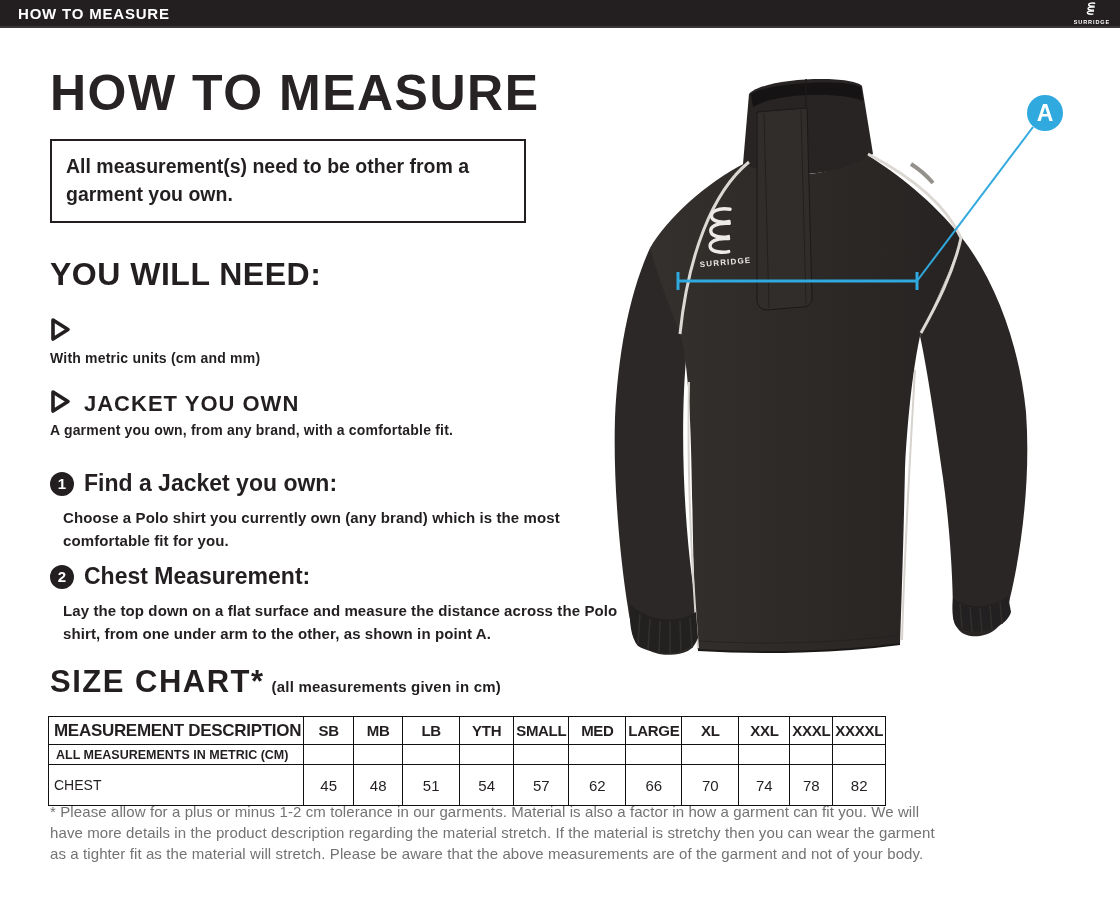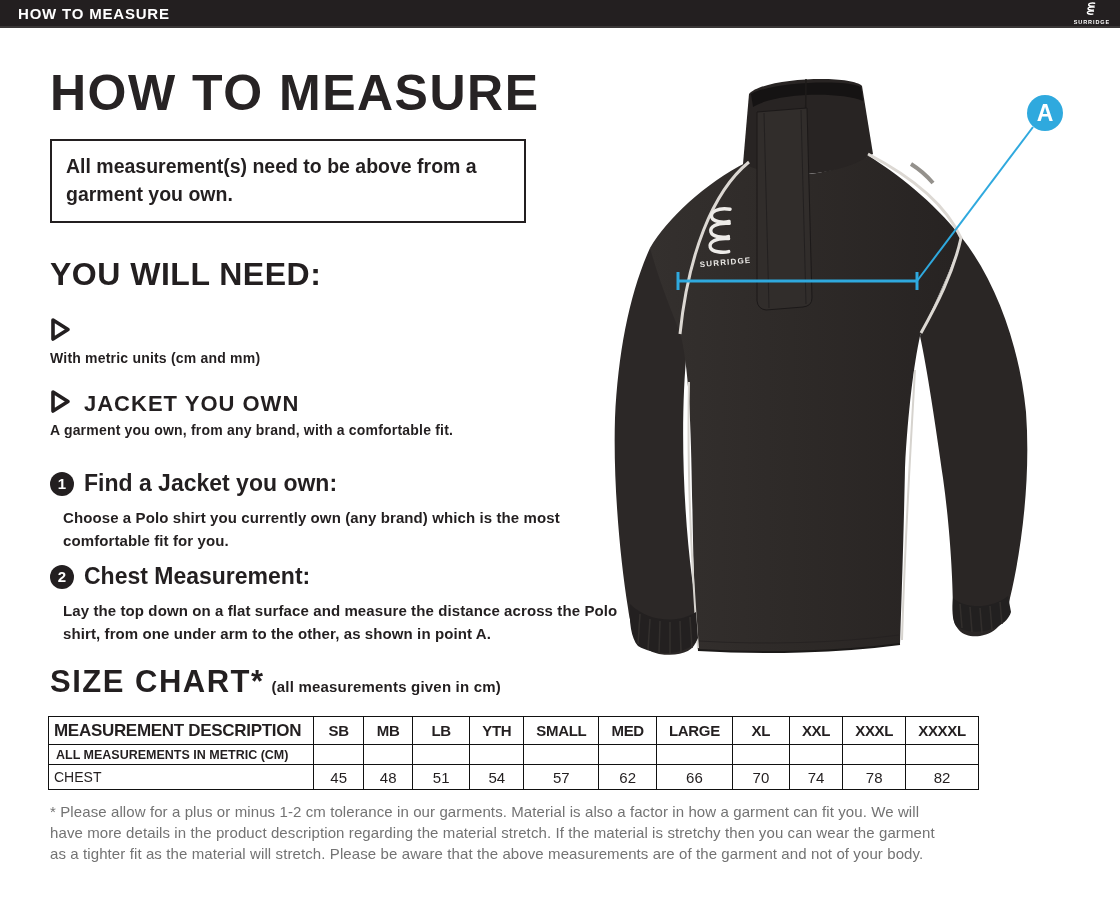--- a/index.html
+++ b/index.html
@@ -42,25 +42,25 @@
   .h2-chart { position:absolute; left:50px; top:664px; font-size:31px;
         font-weight:bold; letter-spacing:1.5px; }
   .h2-chart-sub { font-size:15px; font-weight:bold; letter-spacing:.2px; margin-left:7px;margin-top:48px; }
 
   
   .size-table { position:absolute; left:48px; top:716px; border-collapse:collapse;
         table-layout:fixed; }
   .size-table th, .size-table td { border:1.5px solid #111; white-space:nowrap;
         overflow:hidden; }
   .size-table th { font-size:15px; font-weight:bold; letter-spacing:-.3px;
-        height:28px; text-align:center; padding:0 12px; }
+        height:28px; text-align:center; padding:0 2px; }
   .size-table th.desc { font-size:17px; text-align:left; padding-left:5px; }
   .size-table tr.metric-row td { height:20px; font-size:12.5px; font-weight:bold;
         text-align:left; padding-left:7px; }
-  .size-table tr.value-row td { height:25px; font-size:15px; text-align:center; }
+  .size-table tr.value-row td { height:41px; font-size:15px; text-align:center; }
   .size-table tr.value-row td.rowlabel { font-size:14px; text-align:left; padding-left:5px; }
 
   .footnote { position:absolute; left:50px; top:801px; width:902px;
         font-size:15px; line-height:21px; color:#737373; letter-spacing:.1px; }
 
   
   .jacket-wrap { position:absolute; left:600px; top:52px; width:510px; height:630px; }
 </style>
 </head>
 <body>
@@ -76,21 +76,21 @@
           <path d="M15,16.2 C8,15.2 5,17.2 5.5,19 C6,20.9 12,21.2 14,21"></path>
         </g>
       </svg>
     </span>
     <div class="brand-name">SURRIDGE</div>
   </div>
 </div>
 
 <div class="h1">HOW TO MEASURE</div>
 <div class="notebox">
-  <div class="notebox-text">All measurement(s) need to be above from a garment you own.</div>
+  <div class="notebox-text">All measurement(s) need to be other from a garment you own.</div>
 </div>
 
 <div class="h2-need">YOU WILL NEED:</div>
 
 <div class="need-item" style="top:317px;">
   <div class="need-row">
     <span>
       <svg width="21" height="25" viewBox="0 0 21 25">
         <polygon points="3,3 18,12.5 3,22" fill="none" stroke="#231f20" stroke-width="3.6" stroke-linejoin="round"></polygon>
       </svg>

